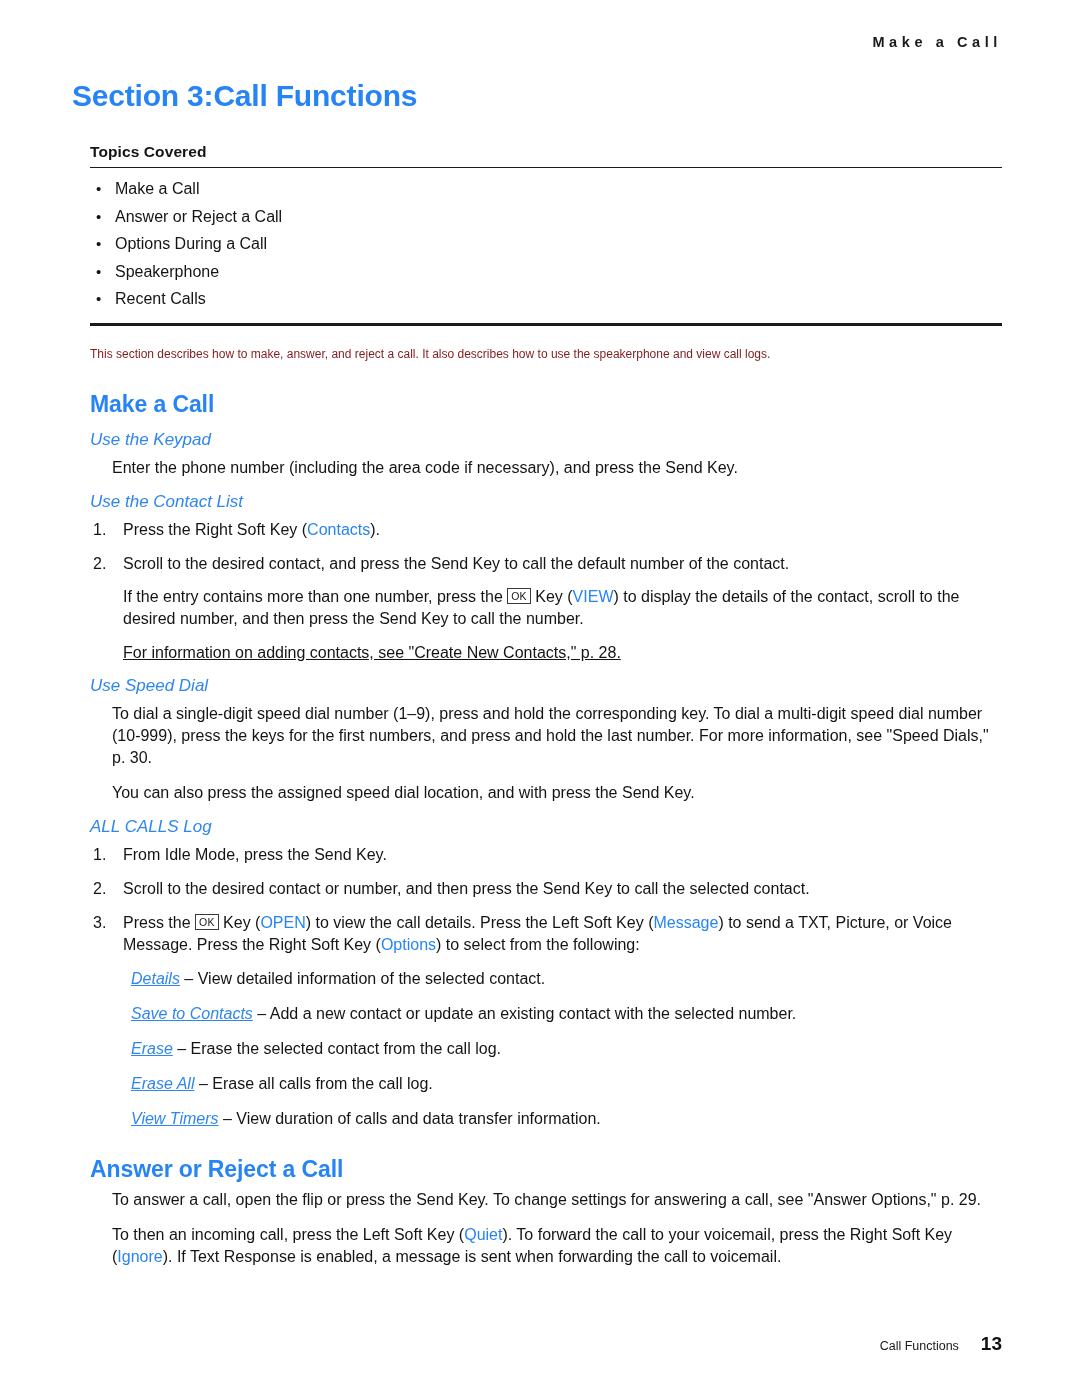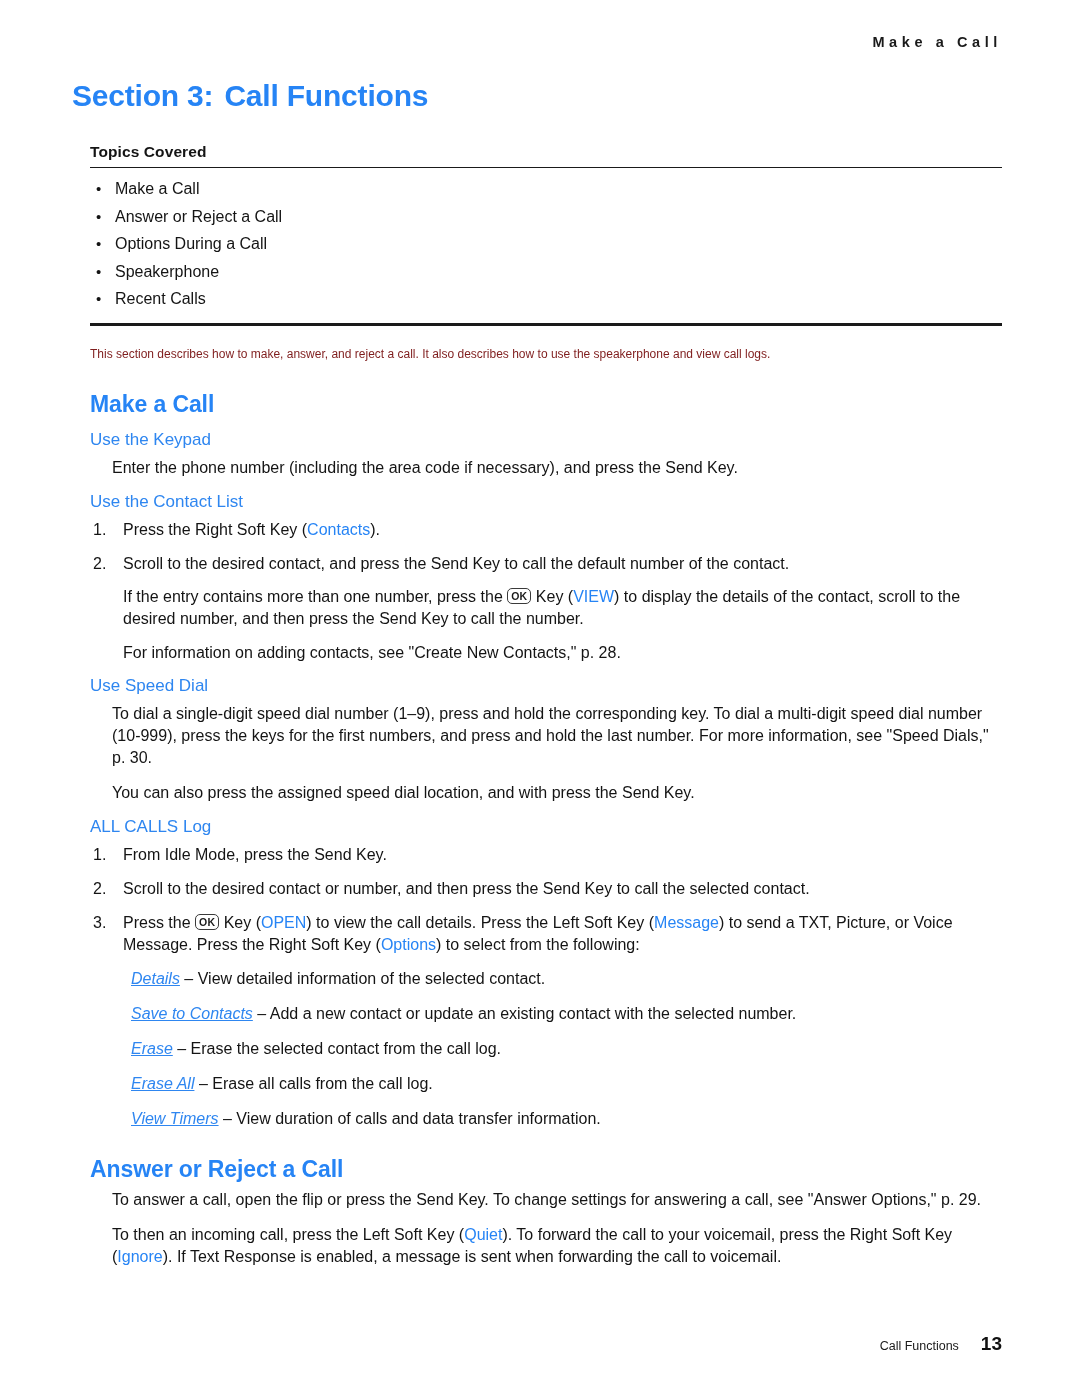--- a/index.html
+++ b/index.html
@@ -37,21 +37,21 @@
   .section-title {
     position: absolute;
     top: 79px;
     left: 72px;
     font-size: 30px;
     font-weight: bold;
     color: #2684f5;
     letter-spacing: -0.2px;
     white-space: nowrap;
   }
-  .section-title .sec-label { margin-right: 11px; }
+  .section-title .sec-label { }
 
   
   .content {
     position: absolute;
     top: 143px;
     left: 90px;
     width: 912px;
   }
 
   .topics-label {
@@ -106,20 +106,21 @@
   h2.h-blue {
     font-size: 23px;
     font-weight: bold;
     color: #2684f5;
     margin: 26px 0 6px 0;
     letter-spacing: -0.1px;
   }
   h3.h-ital {
     font-size: 17px;
     font-weight: normal;
+    font-style: italic;
     color: #2e86f0;
     margin: 12px 0 7px 0;
     letter-spacing: 0px;
   }
 
   
   ol.steps {
     list-style: none;
     margin: 0;
     padding: 0;
@@ -142,20 +143,21 @@
     margin: 0 0 11px 0;
     line-height: 22px;
   }
   ol.steps > li p:last-child { margin-bottom: 0; }
 
   .indent-para {
     font-size: 16px;
     line-height: 22px;
     margin: 0 0 12px 33px;
     color: #141414;
+    text-decoration: underline;
   }
 
   .sub-para {
     font-size: 16px;
     line-height: 22px;
     margin: 0 0 13px 22px;
     color: #141414;
   }
 
   
@@ -175,29 +177,28 @@
   .blue-ital {
     color: #2e86f0;
     font-style: italic;
     text-decoration: underline;
   }
 
   
   .okkey {
     display: inline-block;
     border: 1.3px solid #3a3a3a;
-    border-radius: 5px;
+    border-radius: 0;
     font-size: 10.5px;
     line-height: 11px;
     padding: 1.5px 3px 1.5px 3px;
     vertical-align: 2px;
     letter-spacing: 0.2px;
     color: #1a1a1a;
     font-family: "Liberation Sans", sans-serif;
-    font-weight: bold;
   }
 
   
   .footer {
     position: absolute;
     bottom: 42px;
     right: 78px;
     display: flex;
     align-items: baseline;
     gap: 22px;

